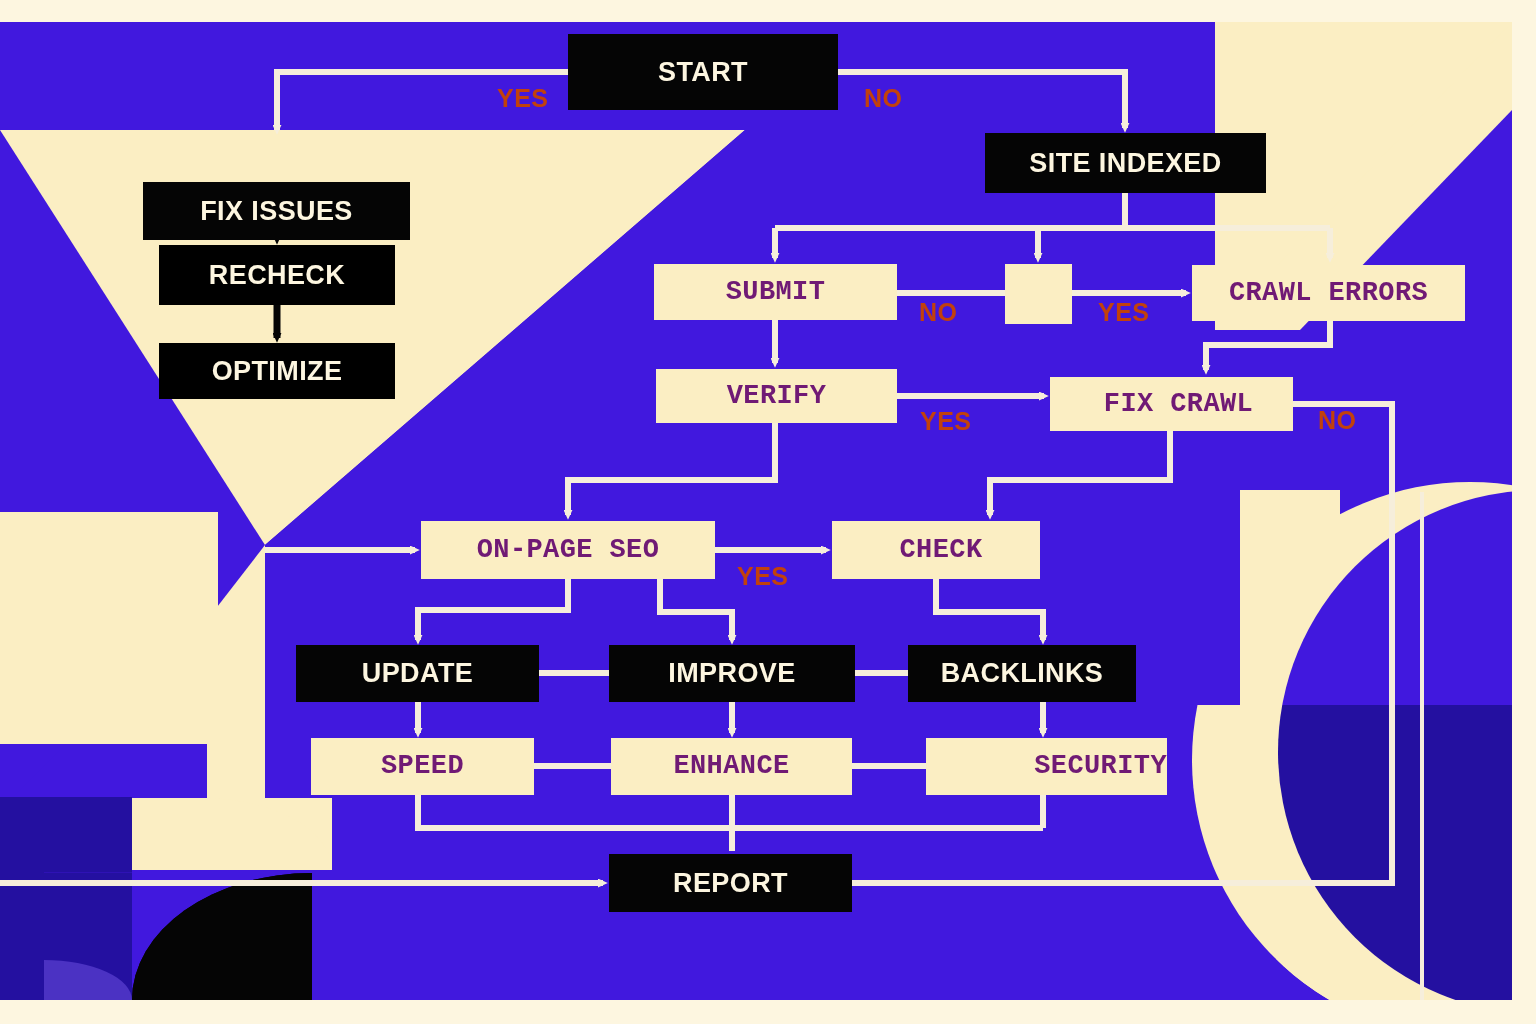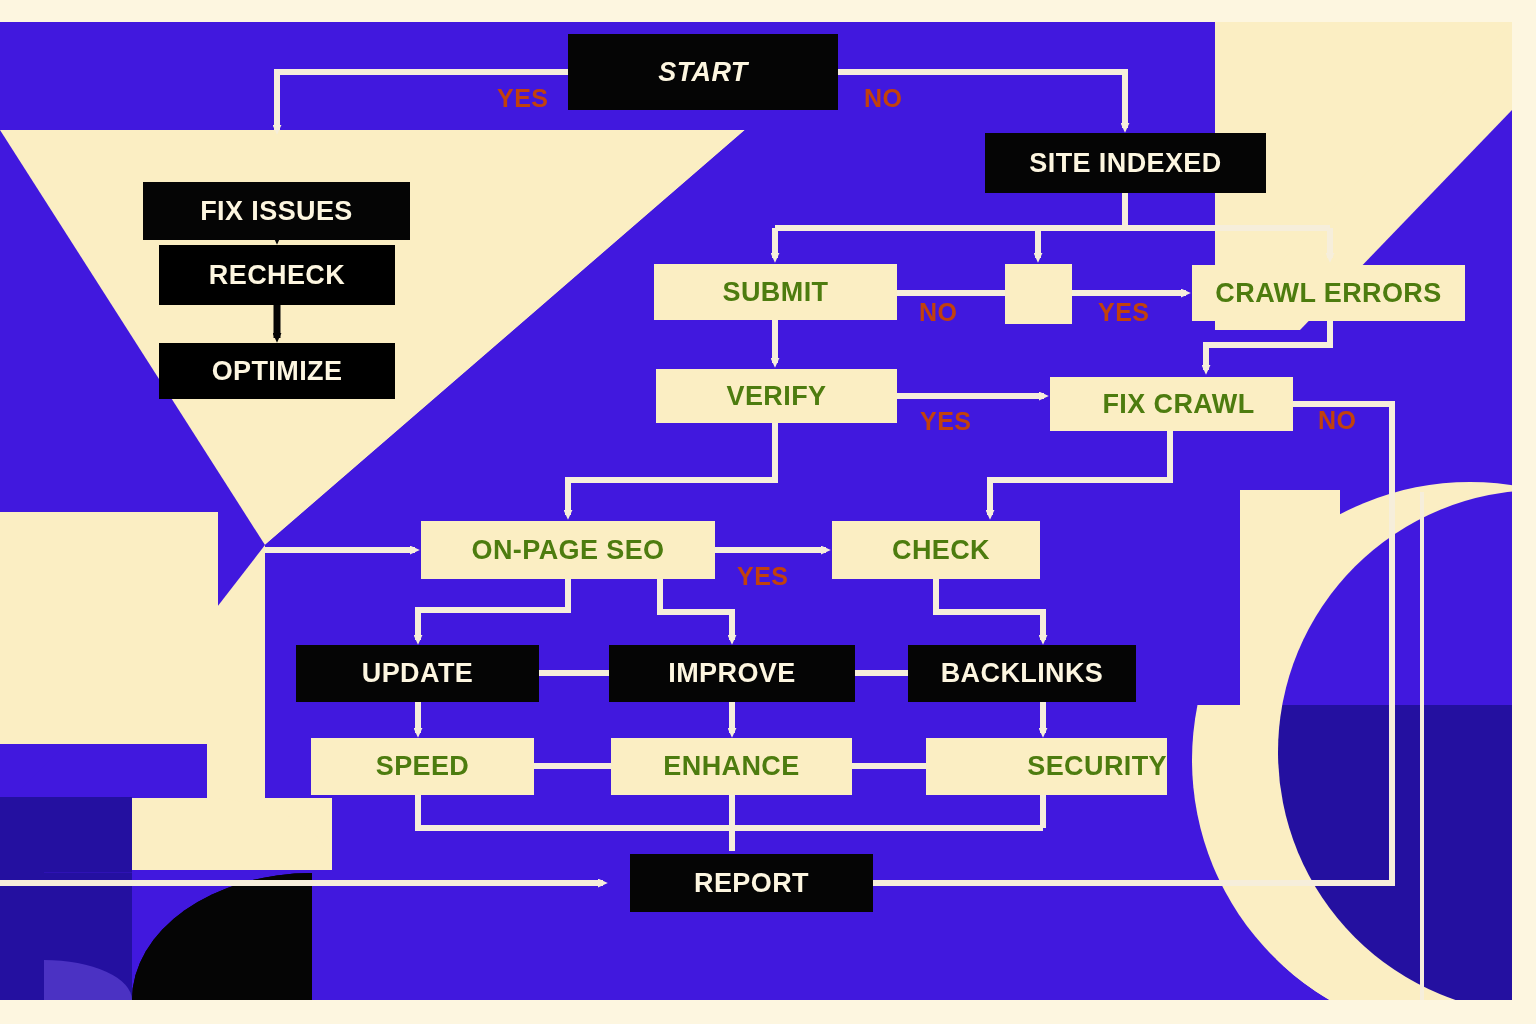--- a/index.html
+++ b/index.html
@@ -6,21 +6,21 @@
   #stage{position:relative;width:1536px;height:1024px;overflow:hidden;
          background:#fdf6e0;font-family:"Liberation Sans",sans-serif;}
   #art{position:absolute;left:0;top:0;width:1536px;height:1024px;}
   .node{position:absolute;display:flex;align-items:center;justify-content:center;
         box-sizing:border-box;letter-spacing:.4px;}
   .node span{font-weight:700;font-size:27px;line-height:1;white-space:nowrap;
              text-transform:uppercase;}
   .blk{background:#050505;}
   .blk span{color:#fdf6e0;}
   .crm{background:#fbeec3;}
-  .crm span{color:#4d7c0f;}
+  .crm span{color:#701a75;font-family:Liberation Mono, monospace;}
   .pur{background:#000000;}
   .pur span{color:#fdf6e0;}
   .edge-label{position:absolute;color:#c2410c;font-weight:700;font-size:25px;
               letter-spacing:.5px;white-space:nowrap;}
 </style>
 </head>
 <body>
 
 <div id="stage">
 
@@ -174,21 +174,21 @@
 
       <path d="M0,883 L603,883" marker-end="url(#ar)"></path>
     </g>
 
     <g fill="none" stroke="#050505" stroke-width="7">
       <path d="M277,198 L277,240" marker-end="url(#arb)"></path>
       <path d="M277,305 L277,338" marker-end="url(#arb)"></path>
     </g>
   </svg>
 
-  <div class="node blk" style="left:568px;top:34px;width:270px;height:76px;font-style:italic;">
+  <div class="node blk" style="left:568px;top:34px;width:270px;height:76px;">
     <span>START</span>
   </div>
 
   <div class="node blk" style="left:143px;top:140px;width:267px;height:58px;margin-top:42px;">
     <span>FIX ISSUES</span>
   </div>
 
   <div class="node pur" style="left:159px;top:245px;width:236px;height:60px;">
     <span>RECHECK</span>
   </div>
@@ -246,21 +246,21 @@
   </div>
 
   <div class="node crm" style="left:611px;top:738px;width:241px;height:57px;">
     <span>ENHANCE</span>
   </div>
 
   <div class="node crm" style="left:926px;top:738px;width:241px;height:57px;justify-content:flex-end;">
     <span>SECURITY</span>
   </div>
 
-  <div class="node blk" style="left:609px;top:854px;width:243px;height:58px;margin-left:21px;">
+  <div class="node blk" style="left:609px;top:854px;width:243px;height:58px;">
     <span>REPORT</span>
   </div>
 
   <div class="edge-label" style="left:497px;top:84px;">YES</div>
   <div class="edge-label" style="left:864px;top:84px;">NO</div>
   <div class="edge-label" style="left:919px;top:298px;">NO</div>
   <div class="edge-label" style="left:1098px;top:298px;">YES</div>
   <div class="edge-label" style="left:920px;top:407px;">YES</div>
   <div class="edge-label" style="left:1318px;top:406px;">NO</div>
   <div class="edge-label" style="left:737px;top:562px;">YES</div>

